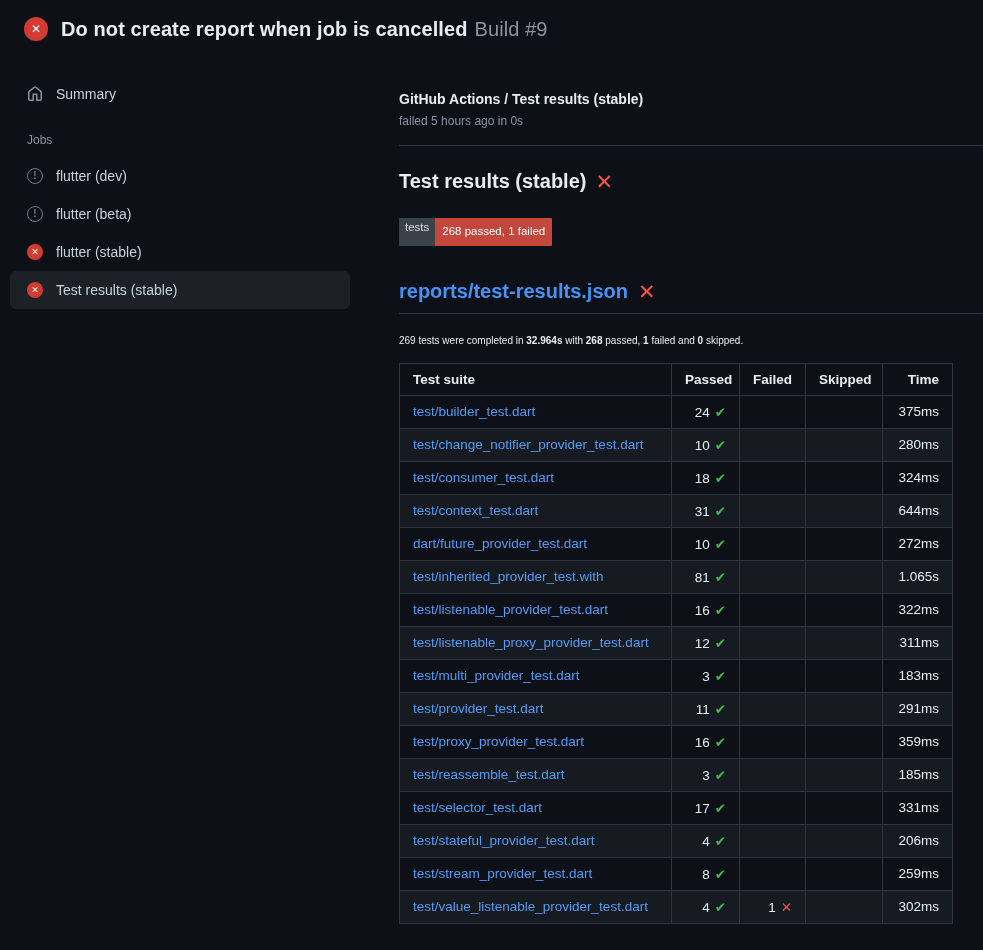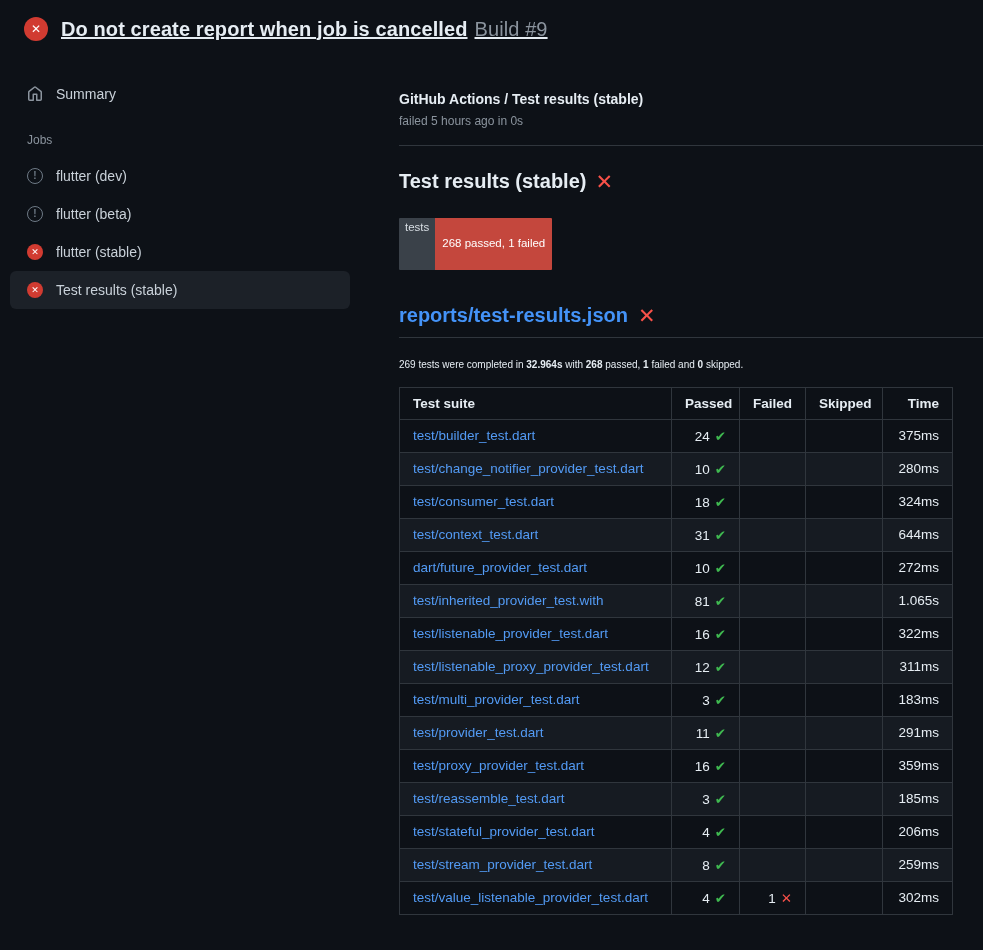--- a/index.html
+++ b/index.html
@@ -13,21 +13,21 @@
   a { text-decoration:none; }
 
   
   .app-header { display:flex; align-items:center; gap:13px; padding:17px 24px 14px 24px; }
   .fail-circle {
     width:24px; height:24px; border-radius:50%;
     background: var(--red_circle,#d13b31); color:#fff;
     display:flex; align-items:center; justify-content:center;
     font-size:12px; font-weight:700; flex-shrink:0;
   }
-  .page-title { font-size:20px; font-weight:700; letter-spacing:.1px;text-decoration:underline; }
+  .page-title { font-size:20px; font-weight:700; letter-spacing:.1px; }
   .build-number { color: var(--muted,#8b949e); font-weight:400; margin-left:7px; }
 
   
   .layout { display:flex; align-items:flex-start; }
   .sidebar { width:360px; flex-shrink:0; padding:20px 10px 4px 10px; }
   .main { flex:1; padding:36px 0 0 39px; min-width:0; }
 
   
   .side-item {
     display:flex; align-items:center; gap:13px;
@@ -54,21 +54,21 @@
   .breadcrumb { font-size:14px; font-weight:700; }
   .status-line { font-size:12px; color: var(--muted,#8b949e); margin-top:7px; }
   .divider { border-top:1px solid var(--border,#30363d); margin-top:17px; }
 
   .section-heading { display:flex; align-items:center; gap:9px; margin-top:24px; }
   .section-heading h2 { font-size:20px; font-weight:700; }
   .heading-x { color: var(--red,#f85149); font-size:21px; font-weight:700; line-height:1; }
 
   .badge { display:inline-flex; margin-top:25px; border-radius:1px; overflow:hidden; font-size:11.5px; line-height:1; }
   .badge-label { background: var(--badge_label_bg,#3a4149); color:#d8dee4; padding:4px 6px; }
-  .badge-value { background: var(--badge_value_bg,#c4473d); color:#fff; padding:20px 7px; }
+  .badge-value { background: var(--badge_value_bg,#c4473d); color:#fff; padding:8px 7px; }
 
   .report-heading {
     display:flex; align-items:center; gap:10px;
     margin-top:34px; padding-bottom:10px;
     border-bottom:1px solid var(--border,#30363d);
   }
   .report-heading a { font-size:20px; font-weight:700; color: var(--heading_link,#4493f8); }
 
   .summary-line { margin-top:21px; font-size:10px; }
   .summary-line b { font-weight:700; }
@@ -247,20 +247,27 @@
             <td>359ms</td>
           </tr>
           <tr>
             <td><a href="#" class="suite-link">test/reassemble_test.dart</a></td>
             <td><span>3</span><span class="mark pass">✔</span></td>
             <td></td>
             <td></td>
             <td>185ms</td>
           </tr>
           <tr>
+            <td><a href="#" class="suite-link">test/selector_test.dart</a></td>
+            <td><span>17</span><span class="mark pass">✔</span></td>
+            <td></td>
+            <td></td>
+            <td>331ms</td>
+          </tr>
+          <tr>
             <td><a href="#" class="suite-link">test/stateful_provider_test.dart</a></td>
             <td><span>4</span><span class="mark pass">✔</span></td>
             <td></td>
             <td></td>
             <td>206ms</td>
           </tr>
           <tr>
             <td><a href="#" class="suite-link">test/stream_provider_test.dart</a></td>
             <td><span>8</span><span class="mark pass">✔</span></td>
             <td></td>

